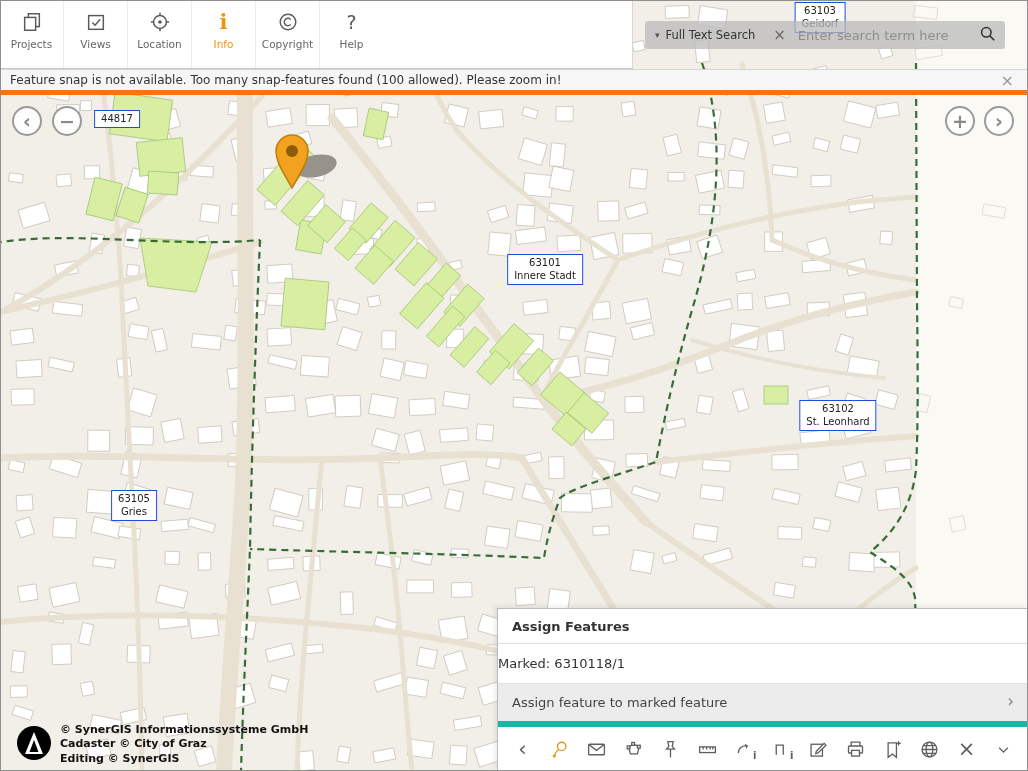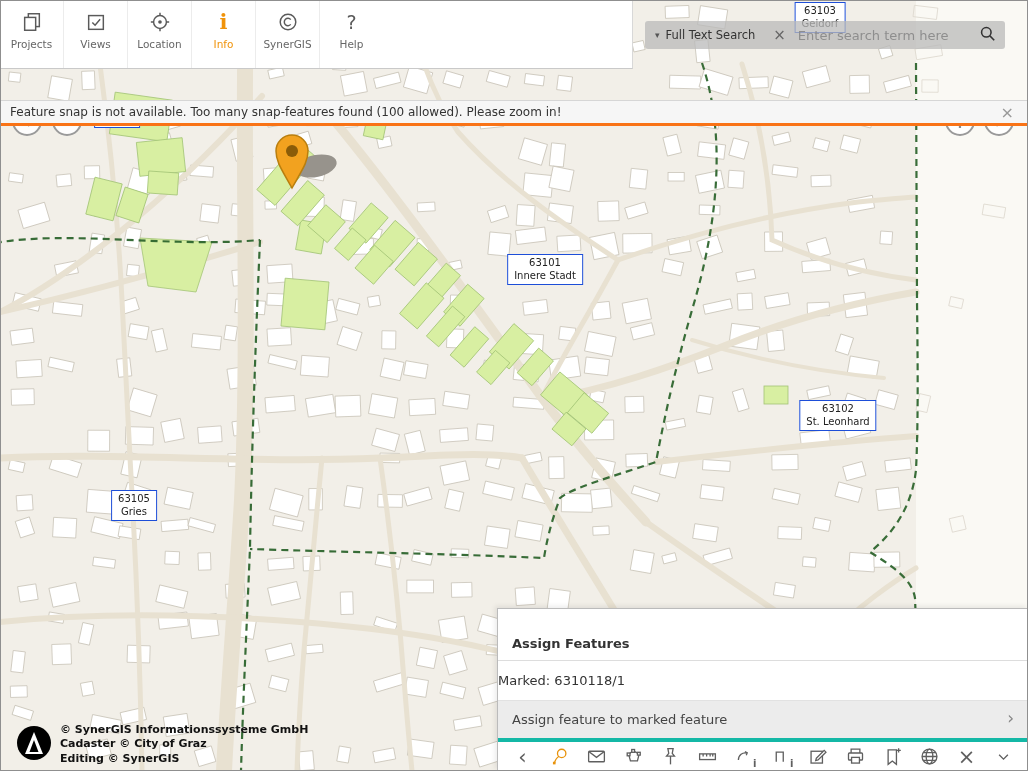--- a/index.html
+++ b/index.html
@@ -58,41 +58,41 @@
   #search-input{
     flex:1;min-width:0;background:transparent;border:none;outline:none;
     font-size:13px;color:#000000;font-family:inherit;
   }
   #search-input::placeholder{color:#8e8e8e;}
   .sb-go{background:transparent;border:none;padding:0 8px 0 4px;cursor:pointer;display:flex;align-items:center;}
 
   
   #notif{
     position:absolute;left:0;top:69px;width:100%;height:26px;background:#f6f6f6;
-    border-top:1px solid #d6d6d6;border-bottom:3px solid #f97316;
-    display:flex;align-items:center;z-index:5;box-sizing:border-box;margin-top:31px;
+    border-top:1px solid #d6d6d6;border-bottom:5px solid #f97316;
+    display:flex;align-items:center;z-index:5;box-sizing:border-box;
   }
   #notif .ntext{font-size:12px;color:#333;padding-left:10px;}
   #notif .nx{margin-left:auto;padding-right:14px;color:#999;font-size:16px;cursor:pointer;}
 
   
   #attrib{position:absolute;left:16px;bottom:5px;display:flex;align-items:center;gap:8px;z-index:4;}
   .attr-lines{font-size:11px;font-weight:bold;color:#111;line-height:1.3;}
 
   
   #panel{
     position:absolute;left:497px;top:608px;right:0;bottom:0;background:#fff;
     border-left:1px solid #bbb;border-top:1px solid #bbb;z-index:6;
     box-shadow:-2px -2px 5px rgba(0,0,0,.08);display:flex;flex-direction:column;
   }
-  .p-header{font-size:13px;font-weight:bold;color:#333;padding:10px 14px 9px;border-bottom:1px solid #ddd;margin-top:17px;}
+  .p-header{font-size:13px;font-weight:bold;color:#333;padding:10px 14px 9px;border-bottom:1px solid #ddd;}
   .p-marked{font-size:13px;color:#333;padding:12px 0;border-bottom:1px solid #e2e2e2;}
   .p-action{
     font-size:13px;color:#444;background:#ececec;padding:11px 14px;
-    border-bottom:4px solid #14b8a6;display:flex;align-items:flex-start;cursor:pointer;
+    border-bottom:6px solid #14b8a6;display:flex;align-items:flex-start;cursor:pointer;
   }
   .p-action .chev{margin-left:auto;color:#888;font-size:17px;line-height:13px;}
   .p-tools{flex:1;display:flex;align-items:center;justify-content:space-around;padding:0 6px;}
   .tool{position:relative;width:26px;height:26px;display:flex;align-items:center;justify-content:center;cursor:pointer;color:#5f5f5f;}
   .tool svg{stroke:#5f5f5f;fill:none;stroke-width:1.5;}
   .tool.orange svg{stroke:#e8930c;}
   .tool .tglyph{font-size:21px;color:#5f5f5f;line-height:20px;}
   .tool .badge{position:absolute;right:1px;bottom:1px;font-size:10px;font-weight:bold;color:#5f5f5f;}
 </style>
 </head>
@@ -593,21 +593,21 @@
       </span>
     <span class="tb-lb">Info</span>
   </div>
   <div class="tb-item">
     <span class="tb-ic">
       <svg width="22" height="22" viewBox="0 0 24 24">
           <circle cx="12" cy="12" r="8.5"></circle>
           <path d="M15 9.4a4 4 0 1 0 0 5.2"></path>
         </svg>
     </span>
-    <span class="tb-lb">SynerGIS</span>
+    <span class="tb-lb">Copyright</span>
   </div>
   <div class="tb-item" style="border-right:none">
     <span class="tb-ic">
         <span class="tb-glyph">?</span>
       </span>
     <span class="tb-lb">Help</span>
   </div>
 </div>
 
 <div id="search-bar">

